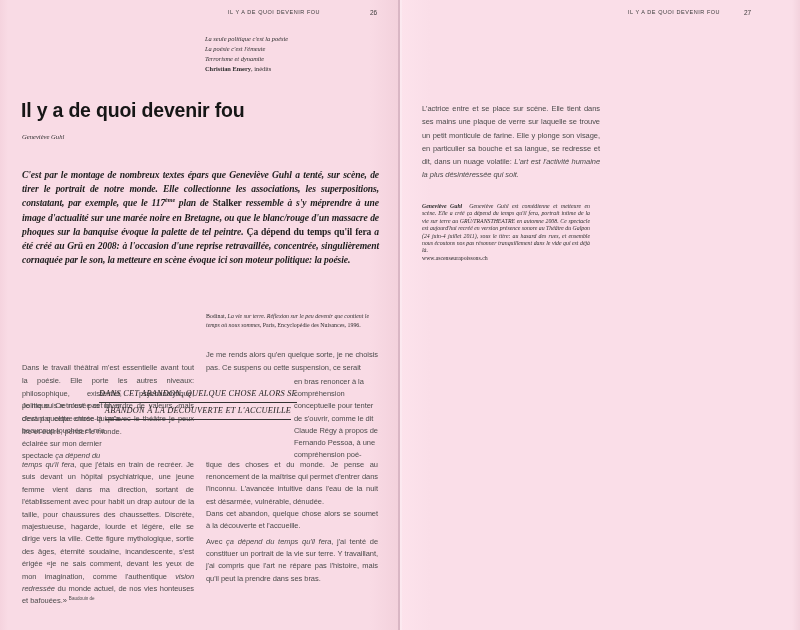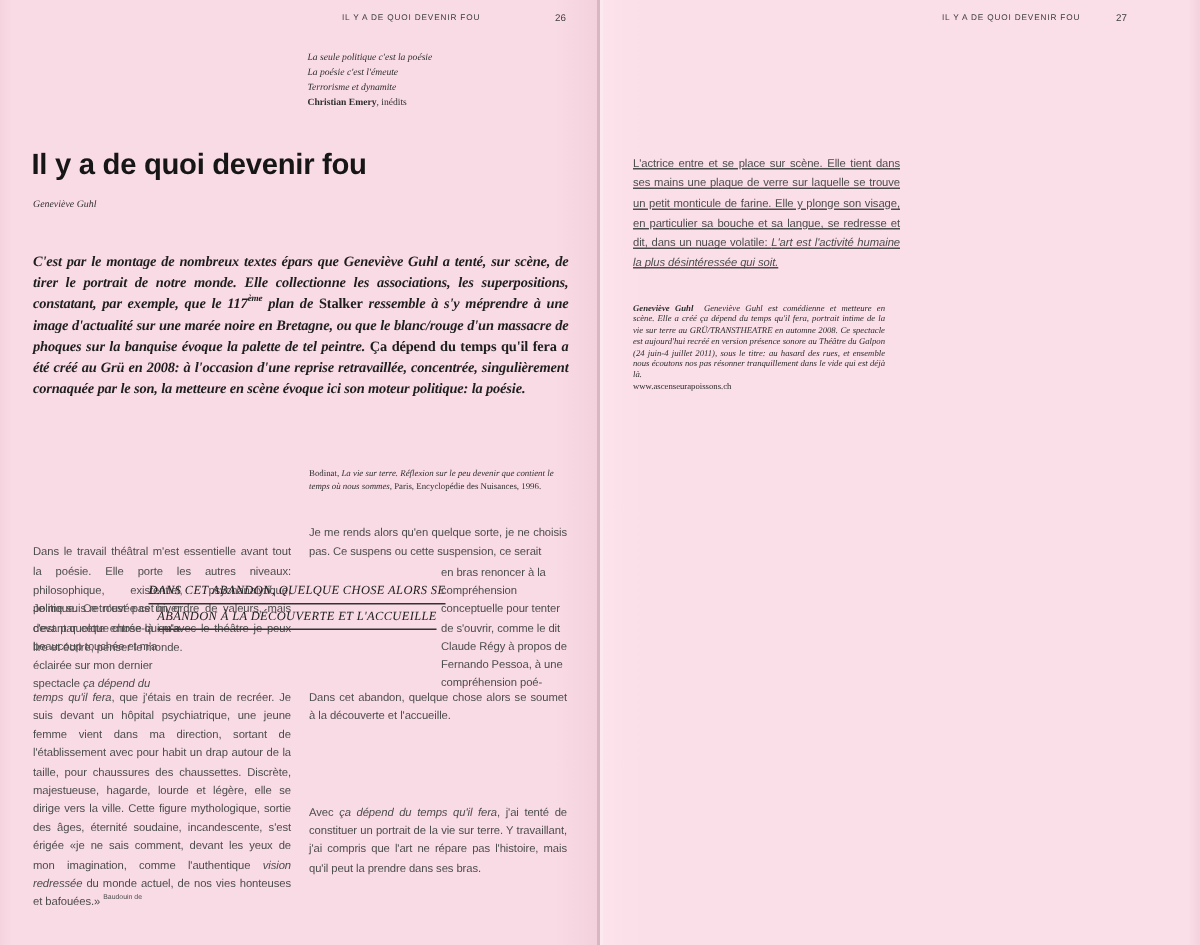--- a/index.html
+++ b/index.html
@@ -36,21 +36,21 @@
 
   .pullquote{position:absolute;left:88px;top:386px;width:220px;text-align:center;font-family:"Liberation Serif",serif;font-style:italic;font-size:8.3px;line-height:15.5px;color:#222;letter-spacing:.25px;}
   .pullquote .pq-line{display:inline-block;border-bottom:.7px solid #333;padding-bottom:.5px;white-space:nowrap;}
 
   .c2foot{position:absolute;left:206px;top:312px;width:174px;font-family:"Liberation Serif",serif;font-size:5.9px;line-height:9px;color:#2e2e2e;}
   .c2p1{position:absolute;left:206px;top:349px;width:172px;line-height:12.6px;}
   .c2narrow{position:absolute;left:294px;top:376px;width:86px;line-height:12.2px;}
   .c2cont{position:absolute;left:206px;top:459px;width:172px;line-height:12.2px;}
   .c2p2{position:absolute;left:206px;top:536px;width:172px;line-height:12.2px;}
 
-  .rp1{position:absolute;left:22px;top:102px;width:178px;line-height:13.3px;text-decoration:underline;}
+  .rp1{position:absolute;left:22px;top:102px;width:178px;line-height:13.3px;}
   .bio{position:absolute;left:22px;top:203px;width:168px;font-family:"Liberation Serif",serif;font-style:italic;font-size:5.8px;line-height:7.4px;color:#2b2b2b;text-align:justify;}
   .bio .bio-name{font-weight:bold;margin-right:7px;}
   .bio .bio-url{font-style:normal;display:block;text-align:left;}
 </style>
 </head>
 <body>
 
 <div class="spread">
 
   <div class="page page-left">
@@ -88,20 +88,21 @@
 
     <div class="c2foot">
       <span>Bodinat, </span><span class="ital">La vie sur terre. Réflexion sur le peu devenir que contient le temps où nous sommes</span><span>, Paris, Encyclopédie des Nuisances, 1996.</span>
     </div>
 
     <div class="bodytxt just c2p1">Je me rends alors qu'en quelque sorte, je ne choisis pas. Ce suspens ou cette suspension, ce serait</div>
 
     <div class="bodytxt c2narrow">en bras renoncer à la compréhension conceptuelle pour tenter de s'ouvrir, comme le dit Claude Régy à propos de Fernando Pessoa, à une compréhension poé-</div>
 
     <div class="bodytxt just c2cont">
+      <div>tique des choses et du monde. Je pense au renoncement de la maîtrise qui permet d'entrer dans l'inconnu. L'avancée intuitive dans l'eau de la nuit est désarmée, vulnérable, dénudée.</div>
       <div>Dans cet abandon, quelque chose alors se soumet à la découverte et l'accueille.</div>
     </div>
 
     <div class="bodytxt just c2p2">
       <span>Avec </span><span class="ital">ça dépend du temps qu'il fera</span><span>, j'ai tenté de constituer un portrait de la vie sur terre. Y travaillant, j'ai compris que l'art ne répare pas l'histoire, mais qu'il peut la prendre dans ses bras.</span>
     </div>
   </div>
 
   <div class="page page-right">
     <div class="running-head" style="left:228px;">IL Y A DE QUOI DEVENIR FOU</div>

